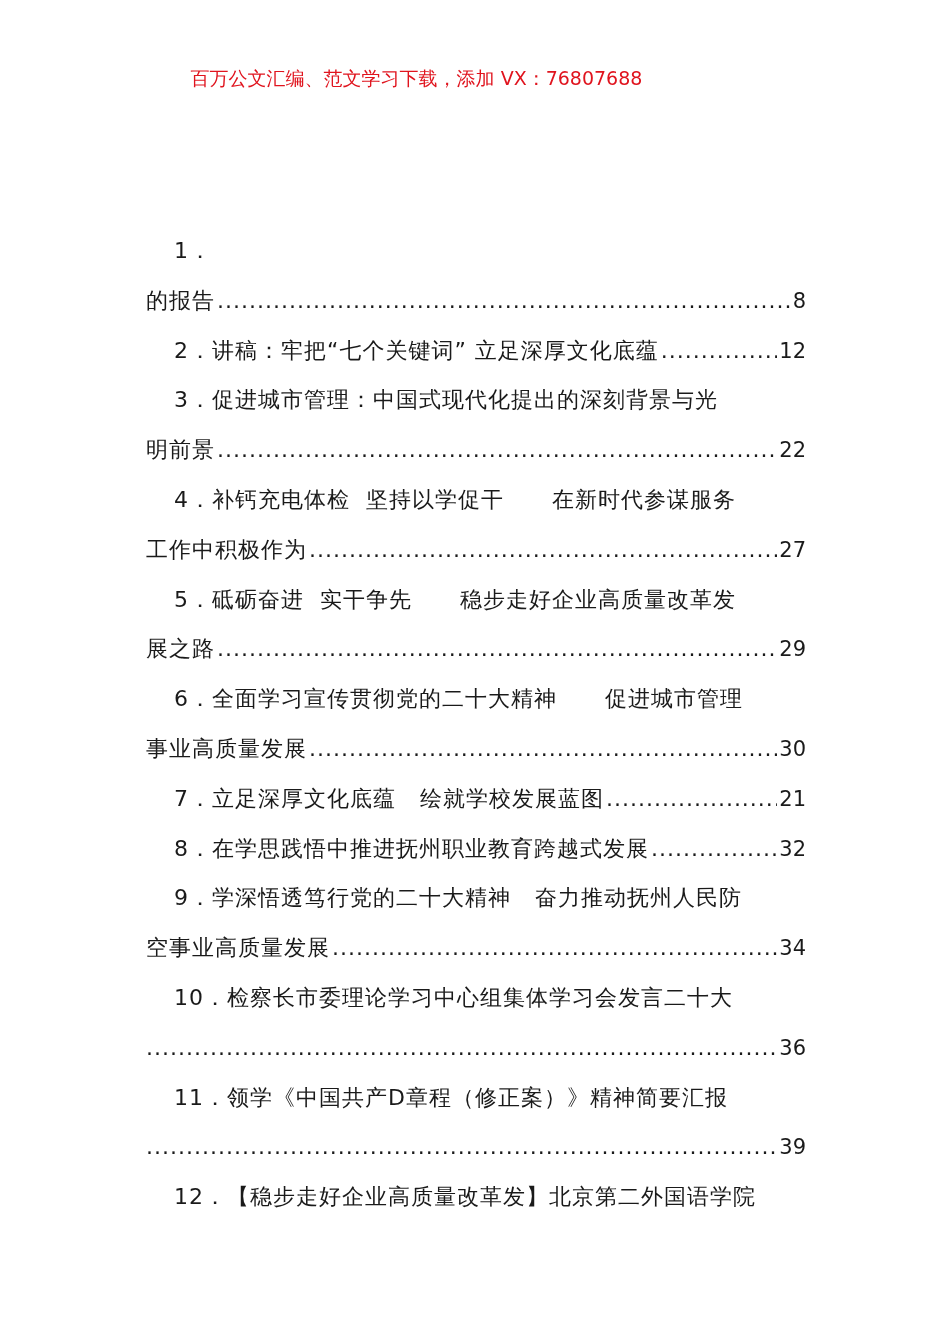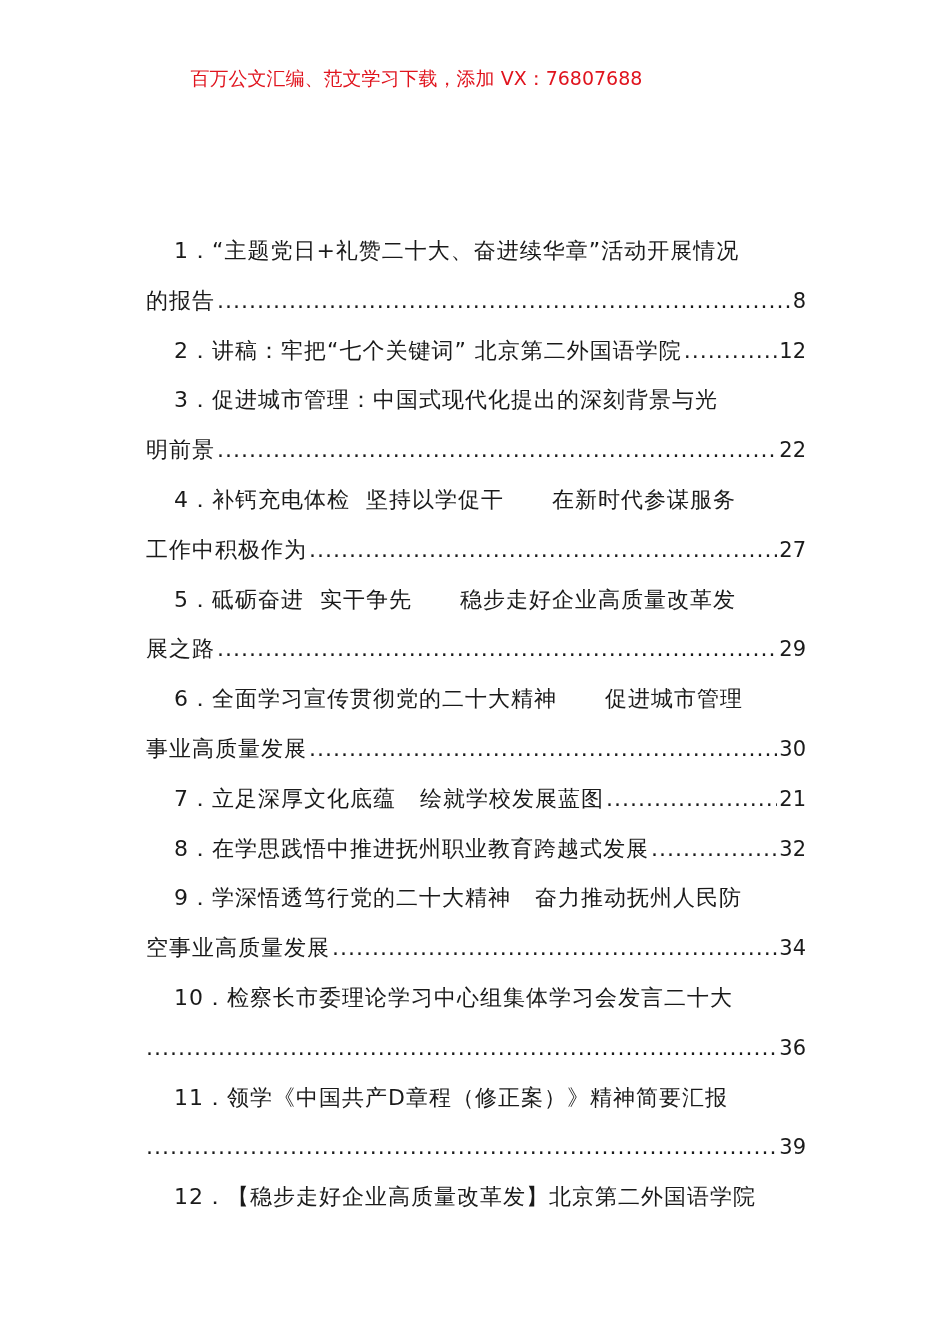--- a/index.html
+++ b/index.html
@@ -18,31 +18,30 @@
   </style>
 </head>
 <body>
 
 <div class="header">百万公文汇编、范文学习下载，添加 VX：76807688</div>
 
 <div class="toc">
 
   <div class="line first">
     <span class="text">1．</span>
-    <span class="text">“主题党日+礼赞二十大、奋进续华章”活动开展情况</span>
   </div>
   <div class="line">
     <span class="text">的报告</span>
     <span class="leader"></span>
     <span class="page">8</span>
   </div>
 
   <div class="line first">
     <span class="text">2．</span>
-    <span class="text">讲稿：牢把“七个关键词” 北京第二外国语学院</span>
+    <span class="text">讲稿：牢把“七个关键词” 立足深厚文化底蕴</span>
     <span class="leader"></span>
     <span class="page">12</span>
   </div>
 
   <div class="line first">
     <span class="text">3．</span>
     <span class="text">促进城市管理：中国式现代化提出的深刻背景与光</span>
   </div>
   <div class="line">
     <span class="text">明前景</span>

